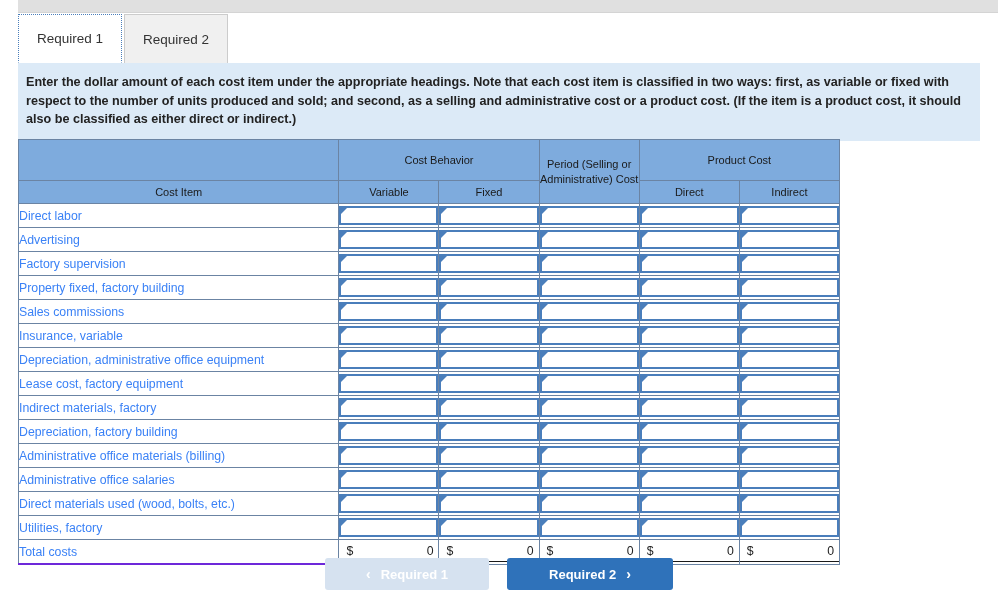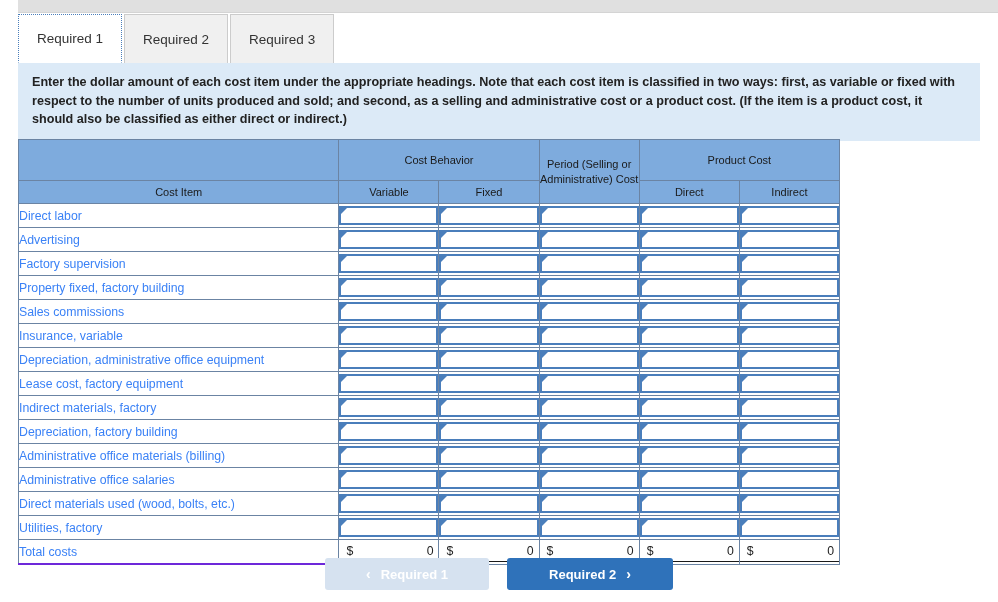--- a/index.html
+++ b/index.html
@@ -66,21 +66,21 @@
 
   
   #instructions {
     position: absolute;
     left: 18px;
     top: 63px;
     width: 962px;
     min-height: 60px;
     background: #dceaf7;
     box-sizing: border-box;
-    padding: 10px 16px 12px 14px;
+    padding: 10px 16px 12px 8px;
   }
   #instructions p {
     margin: 0;
     font-size: 12.6px;
     line-height: 18.5px;
     color: #222222;
     font-weight: 600;
   }
 
   
@@ -218,23 +218,20 @@
 <body>
 
 <div id="top-strip"></div>
 
 <div id="tabbar">
   <div class="tab active">
     <span>Required 1</span>
   </div>
   <div class="tab">
     <span>Required 2</span>
-  </div>
-  <div class="tab">
-    <span>Required 3</span>
   </div>
 </div>
 
 <div id="instructions">
   <p>Enter the dollar amount of each cost item under the appropriate headings. Note that each cost item is classified in two ways: first, as variable or fixed with respect to the number of units produced and sold; and second, as a selling and administrative cost or a product cost. (If the item is a product cost, it should also be classified as either direct or indirect.)</p>
 </div>
 
 <div id="grid-wrap">
   <table class="grid">
     <colgroup>

